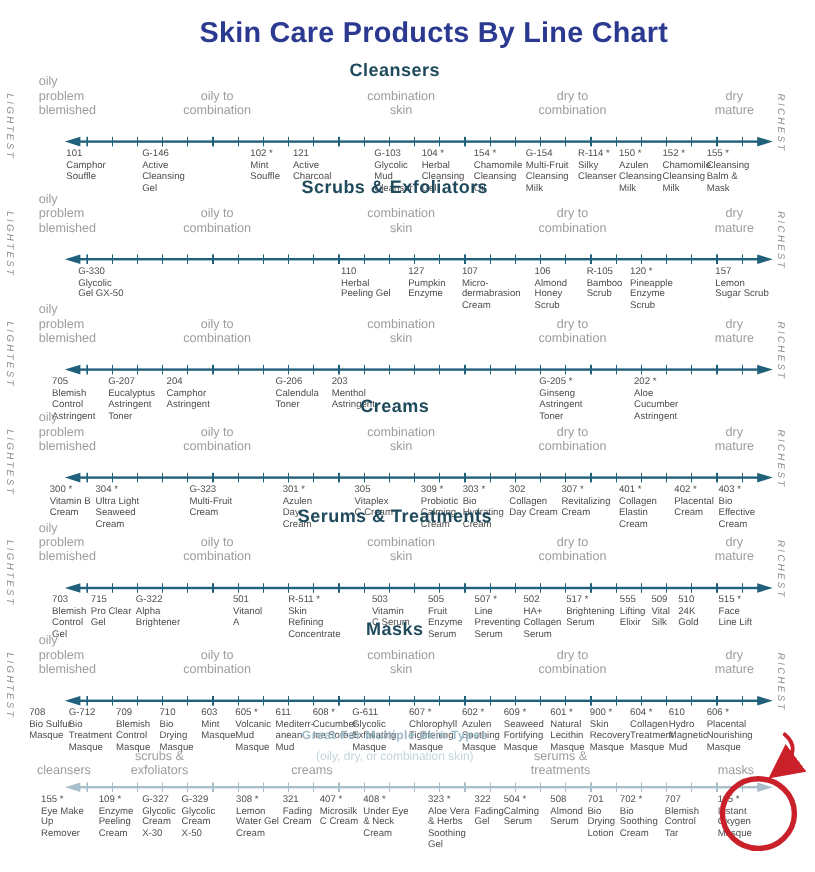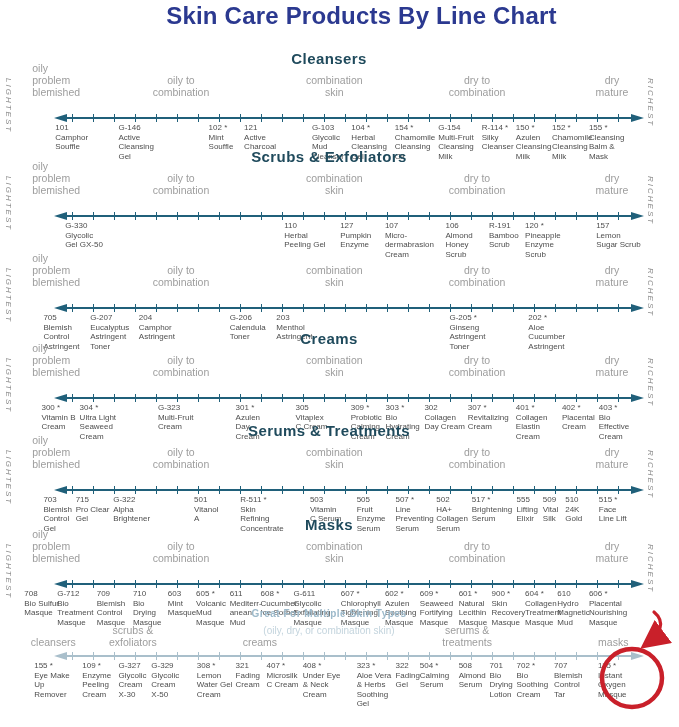--- a/index.html
+++ b/index.html
@@ -1,18 +1,18 @@
 <!DOCTYPE html>
 <html><head>
 <meta charset="utf-8">
 <style>
   html,body{margin:0;padding:0;background:#fff;}
   #page{position:relative;width:679px;height:727px;background:#fff;overflow:hidden;
         font-family:"Liberation Sans",sans-serif;}
-  .main-title{position:absolute;top:2px;left:0;right:0;margin:0;text-align:center;
+  .main-title{position:absolute;top:14px;left:0;right:0;margin:0;text-align:center;
         font-size:24px;font-weight:bold;color:var(--title);letter-spacing:.2px;padding-left:44px;}
   .sec{position:absolute;left:0;width:658px;height:94px;}
   .sec-title{position:absolute;top:0;left:0;right:0;margin:0;text-align:center;
         font-size:15px;font-weight:bold;color:var(--section_header);letter-spacing:.4px;}
   .skin{position:absolute;bottom:46px;transform:translateX(-50%);text-align:center;
         font-size:10.5px;line-height:12px;color:var(--skin_label);white-space:pre-line;}
   .skin.left{transform:none;text-align:left;}
   .vlab{position:absolute;top:28px;writing-mode:vertical-rl;font-size:8px;font-style:italic;
         color:#8b8b8b;letter-spacing:2px;}
   .vl{left:4px;}.vr{right:3px;}
@@ -124,21 +124,21 @@
         <div class="product" style="left: 43.2%;"><div class="p-id">110</div><div class="p-name">Herbal
 Peeling Gel</div></div>
         <div class="product" style="left: 51.7%;"><div class="p-id">127</div><div class="p-name">Pumpkin
 Enzyme</div></div>
         <div class="product" style="left: 58.5%;"><div class="p-id">107</div><div class="p-name">Micro-
 dermabrasion
 Cream</div></div>
         <div class="product" style="left: 67.7%;"><div class="p-id">106</div><div class="p-name">Almond
 Honey
 Scrub</div></div>
-        <div class="product" style="left: 74.3%;"><div class="p-id">R-191</div><div class="p-name">Bamboo
+        <div class="product" style="left: 74.3%;"><div class="p-id">R-105</div><div class="p-name">Bamboo
 Scrub</div></div>
         <div class="product" style="left: 79.8%;"><div class="p-id">120 *</div><div class="p-name">Pineapple
 Enzyme
 Scrub</div></div>
         <div class="product" style="left: 90.6%;"><div class="p-id">157</div><div class="p-name">Lemon
 Sugar Scrub</div></div>
       </div>
       <div class="sec" style="top: 240px;">
         <div class="skin left" style="left: 4.9%;">oily
 problem

